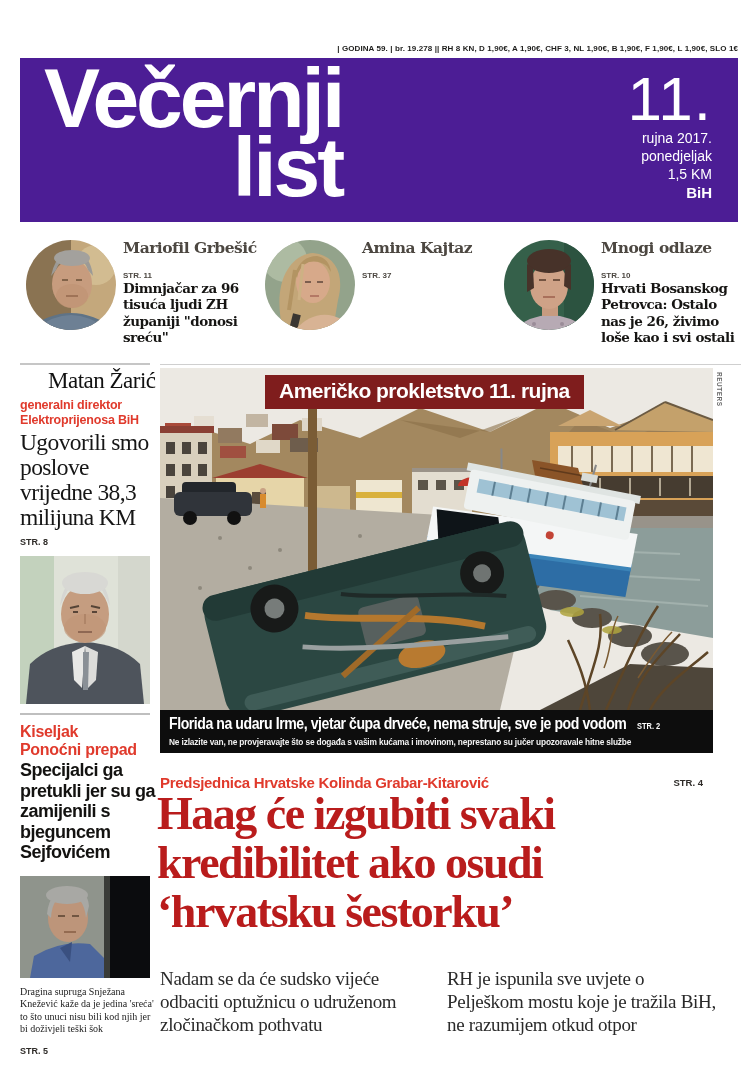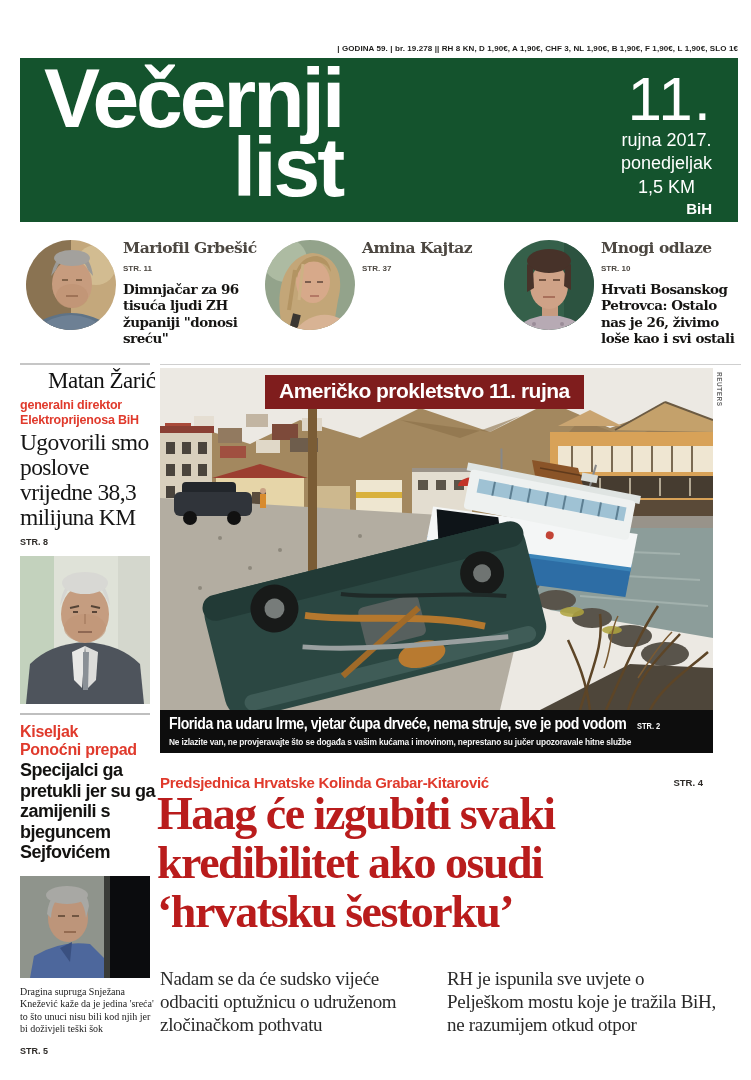--- a/index.html
+++ b/index.html
@@ -1,38 +1,38 @@
 <!DOCTYPE html>
 <html><head>
 <meta charset="utf-8">
 <style>
   html,body{margin:0;padding:0;background:#e9e7e4;}
   .page{position:relative;width:751px;height:1080px;background:#ffffff;overflow:hidden;
         font-family:"Liberation Sans","DejaVu Sans",sans-serif;color:#111;}
 
   
   .info-line{position:absolute;top:44px;right:13px;font-size:8px;font-weight:bold;color:#1d1d1b;letter-spacing:0.1px;}
-  .banner{position:absolute;left:20px;top:58px;width:718px;height:164px;background:#14532d;}
+  .banner{position:absolute;left:20px;top:58px;width:718px;height:164px;background:#4c1d95;}
   .logo{position:absolute;left:24px;top:6px;text-align:right;color:#fff;font-weight:bold;
         font-size:84px;line-height:0.82;letter-spacing:-3px;}
   .logo span{display:block;}
   .dateblock{position:absolute;right:26px;top:12px;text-align:right;color:#fff;}
   .day{font-size:62px;font-weight:normal;line-height:0.95;letter-spacing:1px;}
-  .dsub{font-size:18px;line-height:1.3;text-align:center;}
+  .dsub{font-size:14px;line-height:1.3;}
   .dedition{font-size:15px;font-weight:bold;line-height:1.3;}
 
   
   .teasers{position:absolute;left:20px;top:230px;width:718px;height:130px;display:flex;}
   .teaser{position:relative;width:239px;}
   .tphoto{position:absolute;left:6px;top:10px;width:90px;height:90px;}
   .ttext{position:absolute;left:103px;top:8px;width:142px;}
   .tname{font-family:"DejaVu Serif",serif;font-weight:bold;font-size:15.5px;color:#4c4741;
          letter-spacing:-0.5px;white-space:nowrap;}
-  .tpage{font-size:8px;font-weight:bold;color:#4c4741;margin-top:7px;}
-  .tbody{margin-top:8px;font-family:"DejaVu Serif",serif;font-weight:bold;font-size:13.5px;
+  .tpage{font-size:8px;font-weight:bold;color:#4c4741;margin-top:14px;}
+  .tbody{font-family:"DejaVu Serif",serif;font-weight:bold;font-size:13.5px;
          color:#161513;line-height:1.22;letter-spacing:-0.5px;width:142px;}
 
   
   .rule-left{position:absolute;left:20px;top:363px;width:130px;height:2px;background:#c6c6c6;}
   .rule-main{position:absolute;left:160px;top:364px;width:581px;height:1px;background:#cfcfcf;}
   .lc-rule{position:absolute;left:20px;top:713px;width:130px;height:2px;background:#bfbfbf;}
 
   
   .lc-name{position:absolute;left:20px;top:368px;font-family:"Liberation Serif",serif;font-size:23px;
            color:#111;letter-spacing:-0.5px;margin-left:28px;}

